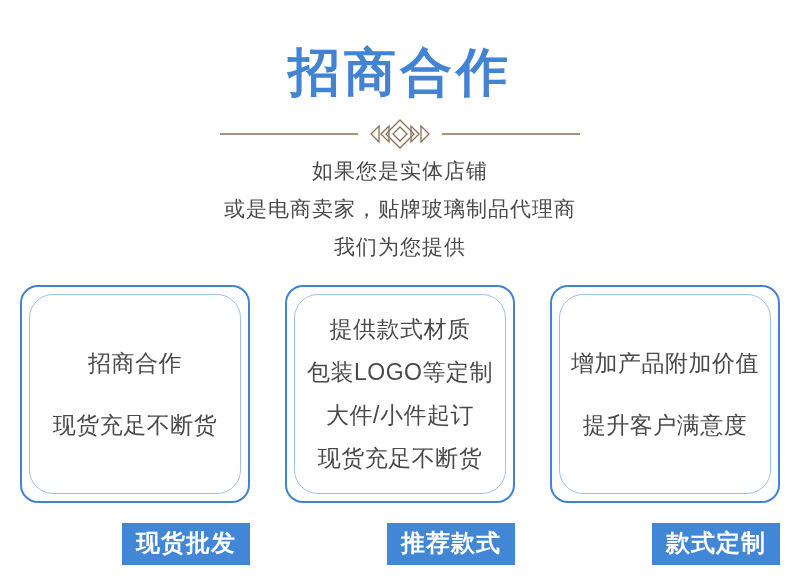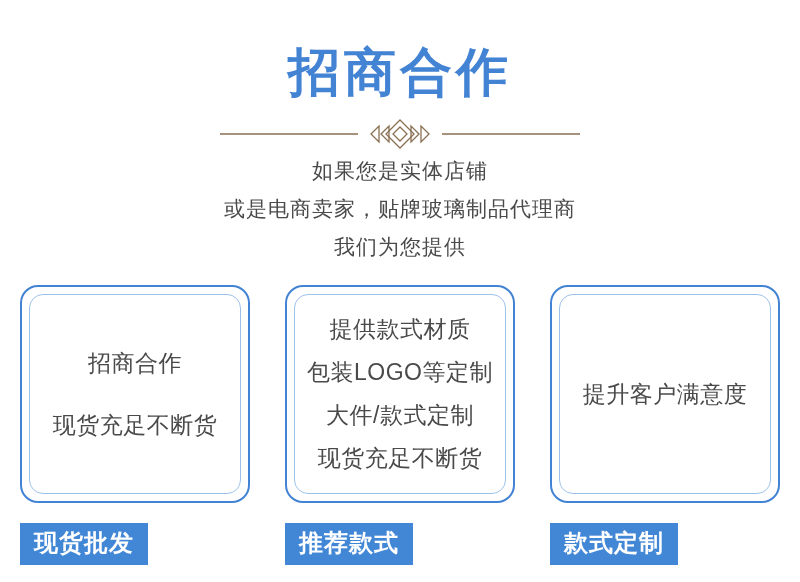--- a/index.html
+++ b/index.html
@@ -66,21 +66,21 @@
     height: 218px;
     border: 2px solid #4383d4;
     border-radius: 18px;
     box-sizing: border-box;
     padding: 7px;
   }
   .card-inner {
     width: 100%;
     height: 100%;
     border: 1.5px solid #9dc2ea;
-    border-radius: 14px;
+    border-radius: 24px;
     box-sizing: border-box;
     display: flex;
     flex-direction: column;
     align-items: center;
     justify-content: center;
     background: #ffffff;
   }
   .card-line {
     display: block;
     color: #4a4a4a;
@@ -98,21 +98,21 @@
     top: 523px;
     left: 0;
     width: 800px;
     display: flex;
     justify-content: center;
     gap: 35px;
   }
   .badge-slot {
     width: 230px;
     display: flex;
-    justify-content: flex-start;
+    justify-content: flex-end;
   }
   .badge {
     background: #4287d6;
     color: #ffffff;
     font-size: 24px;
     font-weight: bold;
     letter-spacing: 1px;
     padding: 6px 14px 8px 14px;
     line-height: 1.15;
     white-space: nowrap;
@@ -156,27 +156,28 @@
     <div class="card-inner lines-2">
       <span class="card-line">招商合作</span>
       <span class="card-line">现货充足不断货</span>
     </div>
   </div>
 
   <div class="card-outer">
     <div class="card-inner lines-4">
       <span class="card-line">提供款式材质</span>
       <span class="card-line">包装LOGO等定制</span>
-      <span class="card-line">大件/款式定制</span>
+      <span class="card-line">大件/小件起订</span>
       <span class="card-line">现货充足不断货</span>
     </div>
   </div>
 
   <div class="card-outer">
     <div class="card-inner lines-2">
+      <span class="card-line">增加产品附加价值</span>
       <span class="card-line">提升客户满意度</span>
     </div>
   </div>
 
 </div>
 
 <div class="badges">
   <div class="badge-slot">
     <div class="badge">现货批发</div>
   </div>

